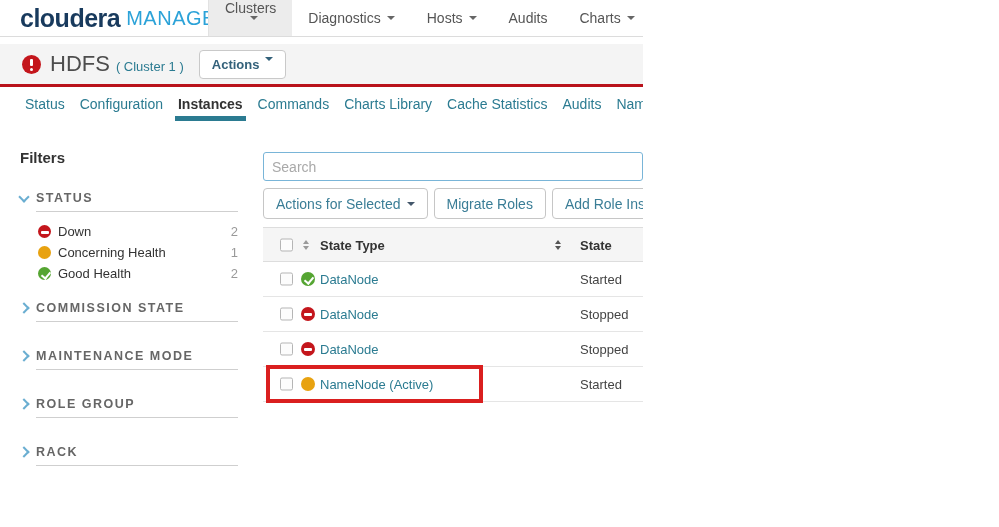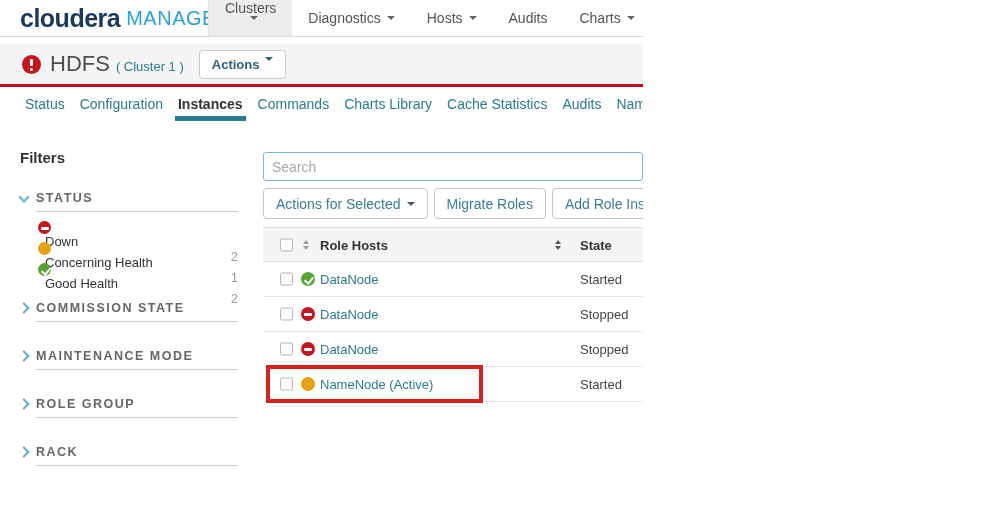--- a/index.html
+++ b/index.html
@@ -54,21 +54,21 @@
   .filters-title { font-size:15px; font-weight:bold; color:#333; }
   .fsection-head { display:flex; align-items:center; margin-top:25px; cursor:pointer; }
   .chev { width:8px; height:8px; border:solid #6aaed1; border-width:0 2px 2px 0;
     display:inline-block; flex:0 0 auto; }
   .chev.down { transform:rotate(45deg); margin-top:-3px; }
   .chev.right { transform:rotate(-45deg); }
   .fsection-label { font-size:12.5px; font-weight:bold; color:#666;
     letter-spacing:1.5px; margin-left:8px; }
   .fdivider { border-top:1px solid #cfcfcf; margin-left:16px; margin-top:6px; }
   .fitems { margin-top:9px; margin-left:18px; }
-  .fitem { display:flex; height:21px; cursor:pointer;flex-direction:column; }
+  .fitem { display:flex; align-items:center; height:21px; cursor:pointer; }
   .fitem-label { font-size:13px; color:#333; margin-left:7px; }
   .fitem-count { margin-left:auto; font-size:13px; color:#999; }
   .fcollapsed { margin-top:27px; }
   .fcollapsed .fsection-head { margin-top:0; }
 
   
   .st { width:14px; height:14px; border-radius:50%; position:relative;
     display:inline-block; flex:0 0 auto; }
   .st-good { background:#55a532; }
   .st-good::after { content:""; position:absolute; left:4.5px; top:2.5px;
@@ -259,21 +259,21 @@
       </div>
     </div>
 
     <div class="table">
       <div class="thead">
         <span class="cell c-check checkbox"></span>
         <span class="cell c-sort1 sort">
             <i class="up"></i>
             <i class="dn"></i>
           </span>
-        <span class="cell c-role th-label">Role Hosts</span>
+        <span class="cell c-role th-label">State Type</span>
         <span class="cell c-sort2 sort sorted">
             <i class="up"></i>
             <i class="dn"></i>
           </span>
         <span class="cell c-state th-label">State</span>
       </div>
 
       <div class="trow">
         <span class="cell c-check checkbox"></span>
         <span class="cell c-icon st st-good"></span>

